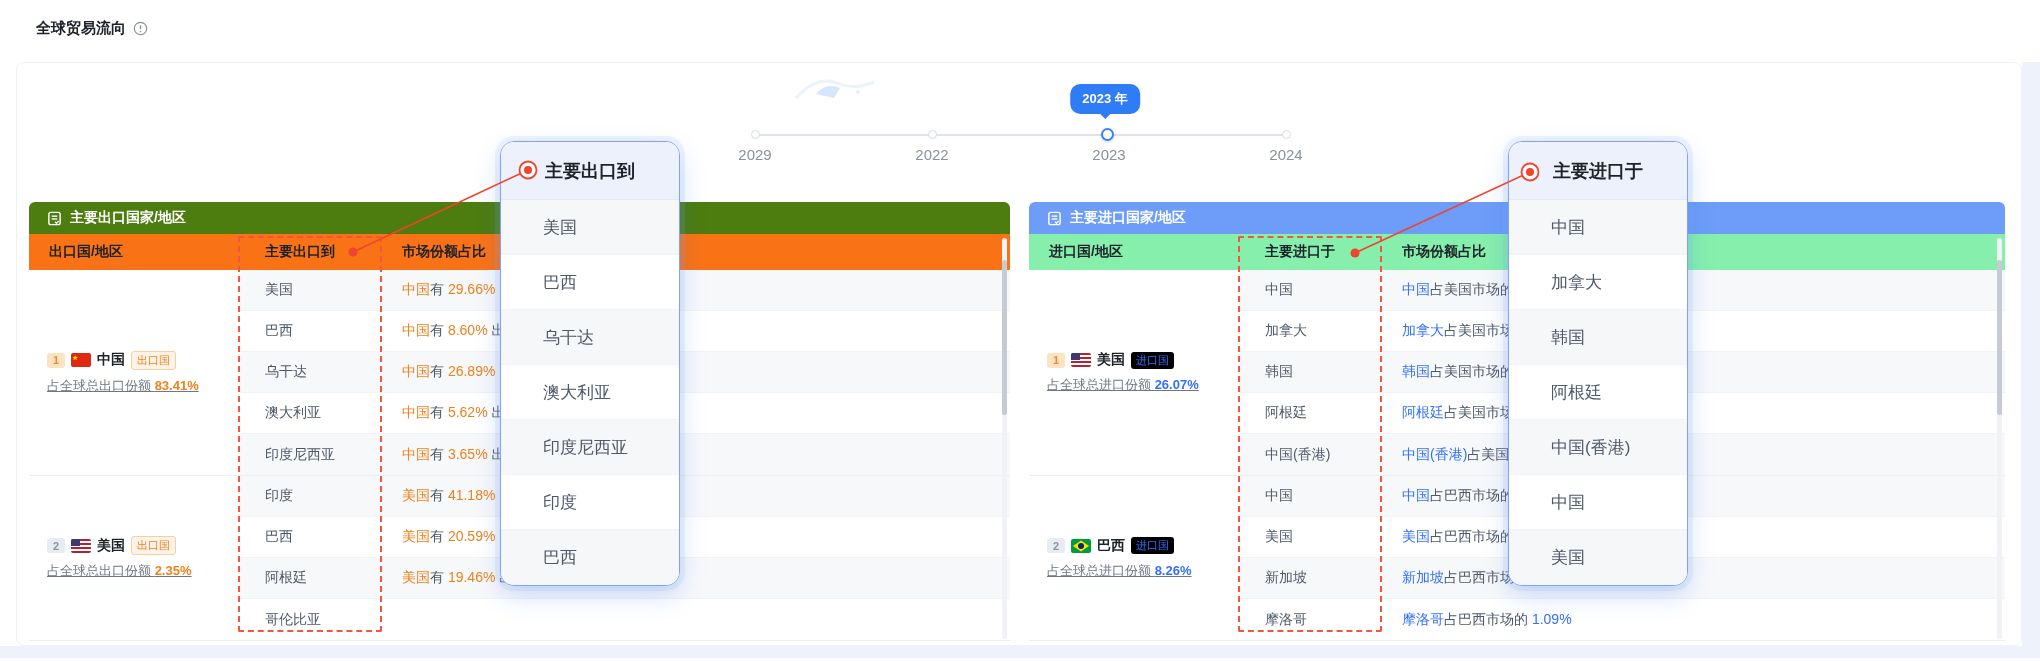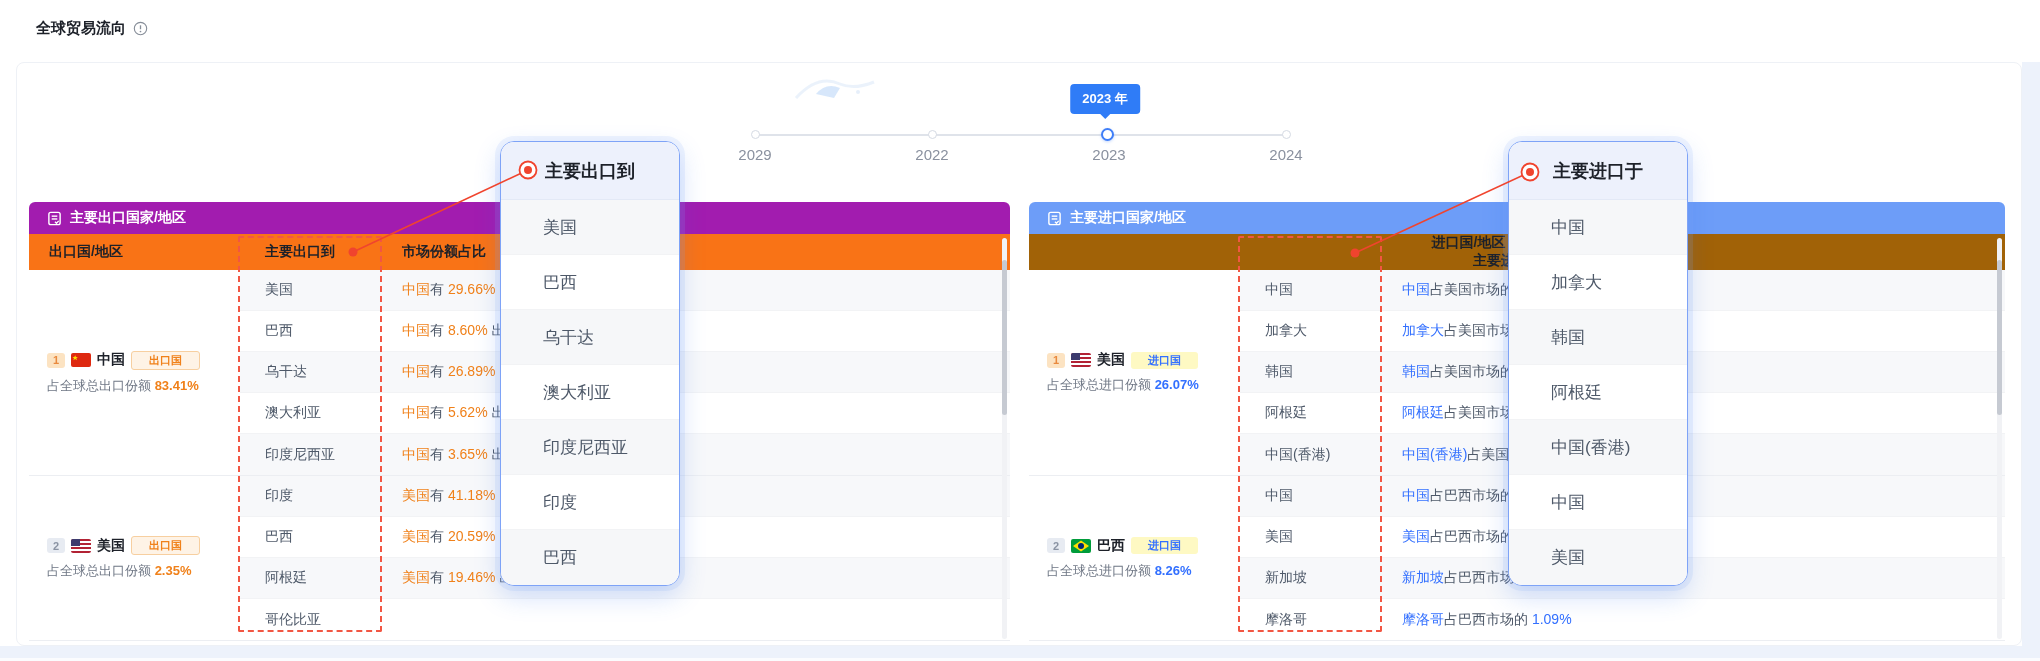--- a/index.html
+++ b/index.html
@@ -14,34 +14,34 @@
   .card { left:16px; top:62px; width:2006px; height:584px; background:#fff; border:1px solid #eef1f6; border-radius:8px; }
   .side-strip { left:2022px; top:62px; width:18px; height:599px; background:#edf2fb; }
   .bottom-strip { left:0; top:646px; width:2040px; height:12px; background:#edf2fb; }
   .bottom-white { left:0; top:658px; width:2040px; height:3px; background:#fbfcfe; }
 
   
   .track { left:755px; top:134px; width:531px; height:2px; background:#dfe3ea; border-radius:1px; }
   .tick { width:9px; height:9px; border-radius:50%; background:#fff; border:1px solid #d5dae3; top:130px; }
   .handle { width:13px; height:13px; border-radius:50%; background:#fff; border:2px solid #3f7ef8; top:128px; box-shadow:0 1px 3px rgba(63,126,248,.3); }
   .yr { top:146px; width:70px; text-align:center; font-size:15px; color:#8a919f; }
-  .tip { left:1105px; top:84px; transform:translateX(-50%); background:#2f7cf7; color:#fff; font-size:13px; font-weight:600; padding:6px 12px; border-radius:4px; z-index:6; white-space:nowrap; }
+  .tip { left:1105px; top:84px; transform:translateX(-50%); background:#2f7cf7; color:#fff; font-size:13px; font-weight:600; padding:6px 12px; border-radius:10px; z-index:6; white-space:nowrap; }
   .tip::after { content:""; position:absolute; left:50%; bottom:-5px; transform:translateX(-50%); border-left:6px solid transparent; border-right:6px solid transparent; border-top:6px solid #2f7cf7; }
   .watermark { left:778px; top:68px; width:110px; height:42px; opacity:.5; }
 
   
   .panel { top:202px; background:#fff; z-index:10; }
   .panel.left { left:29px;  width:981px; }
   .panel.right { left:1029px; width:976px; }
   .banner { height:32px; display:flex; align-items:center; gap:8px; padding-left:18px; color:#fff; font-size:14px; font-weight:700; border-radius:6px 6px 0 0; }
-  .banner.o { background:#a21caf; }
+  .banner.o { background:#4d7c0f; }
   .banner.b { background:#6d9df8; }
   .thead { height:36px; display:flex; align-items:center; font-size:14px; font-weight:700; color:#1d2129; }
   .thead.o { background:#f97316; }
-  .thead.b { background:#a16207;flex-direction:column; }
+  .thead.b { background:#86efac; }
   .h1 { width:211px; padding-left:20px; }
   .h2 { width:138px; padding-left:25px; }
   .h3 { flex:1; padding-left:24px; }
   .group { display:flex; border-bottom:1px solid #eceef2; }
   .group:last-child { border-bottom:none; }
   .gcell { width:211px; flex:none; display:flex; flex-direction:column; justify-content:center; padding-left:18px; background:#fff; }
   .grows { flex:1; display:flex; flex-direction:column; }
   .trow { height:41px; display:flex; align-items:center; border-bottom:1px solid #f2f3f5; font-size:14px; color:#4e5969; }
   .trow:last-child { border-bottom:none; }
   .trow.odd { background:#f7f8fa; }
@@ -49,24 +49,24 @@
   .c3 { flex:1; padding-left:24px; white-space:pre; overflow:hidden; }
   .c3 span { white-space:pre; }
   .hl.o { color:#f0811a; }
   .hl.b { color:#3370ff; }
   .gline1 { display:flex; align-items:center; gap:6px; }
   .rank { min-width:18px; height:15px; padding:0 3px; border-radius:3px; font-size:11px; font-weight:700; display:flex; align-items:center; justify-content:center; }
   .rank.r1 { background:#fce3c2; color:#e98a3e; }
   .rank.r2 { background:#e7ebf2; color:#8a93a3; }
   .flag { width:20px; height:14px; border-radius:2px; flex:none; }
   .gname { font-size:14px; font-weight:700; color:#1d2129; }
-  .rbadge { font-size:11px; padding:1px 17px; border-radius:3px; font-weight:700; }
+  .rbadge { font-size:11px; padding:1px 5px; border-radius:3px; font-weight:400; }
   .rbadge.ro { color:#f0811a; background:#fef3e6; border:1px solid #f7cfa0; }
-  .rbadge.rb { color:#3370ff; background:#fef9c3; }
-  .gline2 { margin-top:7px; font-size:13px; color:#6f7785; }
+  .rbadge.rb { color:#3370ff; background:#000000; }
+  .gline2 { margin-top:7px; font-size:13px; color:#6f7785;text-decoration:underline; }
   .gline2 .hl { font-weight:600; }
   .sbar { position:absolute; right:3px; width:5px; border-radius:3px; background:#f1f2f5; }
   .sthumb { position:absolute; right:3px; width:5px; border-radius:3px; background:#c6cad2; }
 
   
   .dash { border:2px dashed #f25643; border-radius:2px; z-index:30; pointer-events:none; background:transparent; }
 
   
   .popup { width:180px; background:#fff; border:1.5px solid #7ea3f7; border-radius:14px; overflow:hidden; z-index:50;
            box-shadow:0 10px 26px rgba(47,108,240,.22), 0 0 0 5px rgba(142,178,250,.14); }

